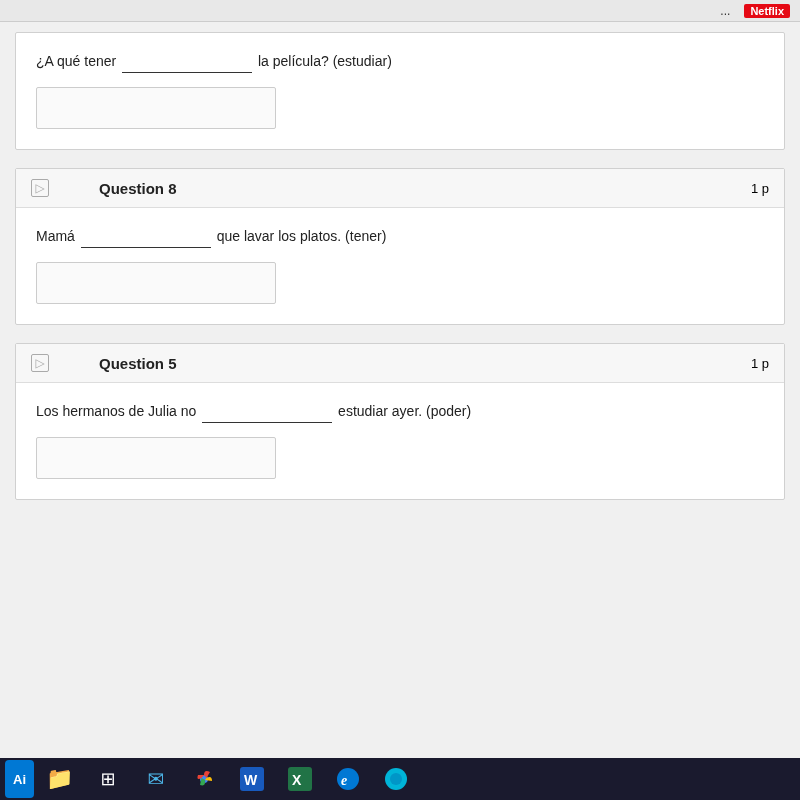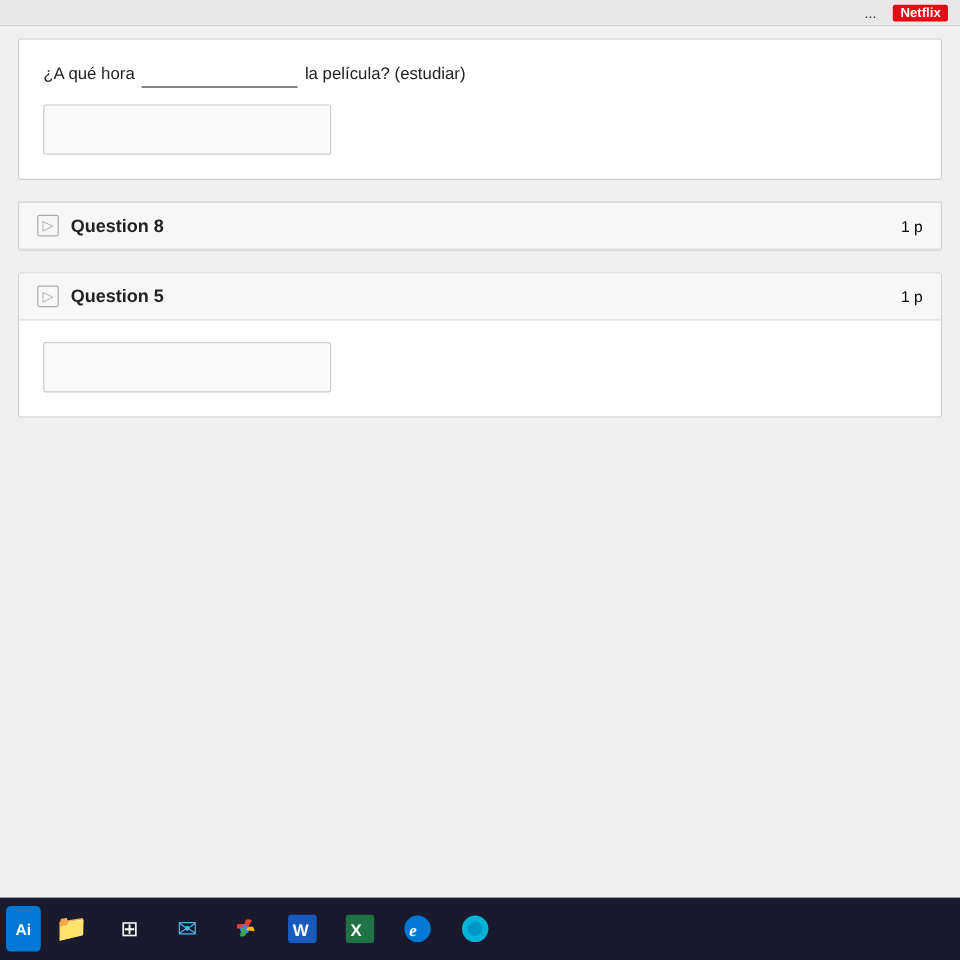--- a/index.html
+++ b/index.html
@@ -81,20 +81,21 @@
       display: flex;
       align-items: center;
       justify-content: center;
       flex-shrink: 0;
     }
 
     .question-title {
       font-size: 15px;
       font-weight: bold;
       color: #222;
+      margin-left: 40px;
     }
 
     .question-points {
       font-size: 13px;
       color: #000000;
     }
 
     .question-body {
       padding: 18px 20px 20px 20px;
     }
@@ -125,21 +126,21 @@
 
     .partial-card .question-text {
       font-size: 14px;
       color: #222;
       margin-bottom: 14px;
       line-height: 1.5;
     }
 
     
     .taskbar {
-      height: 52px;
+      height: 42px;
       background: #1a1a2e;
       display: flex;
       align-items: center;
       padding: 0 5px;
       gap: 4px;
     }
 
     .taskbar-start {
       background: #0078d4;
       border-radius: 4px;
@@ -176,50 +177,63 @@
 
 <div class="top-bar">
   <span class="top-bar-text">...</span>
   <span class="netflix-badge">Netflix</span>
 </div>
 
 <div class="main-content">
 
   <div class="partial-card">
     <div class="question-text">
-      <span>¿A qué hora</span>
+      <span>¿A qué tener</span>
       <span class="blank-underline">&nbsp;</span>
       <span>la película? (estudiar)</span>
     </div>
     <div class="answer-box"></div>
   </div>
 
   <div class="question-card">
     <div class="question-header">
       <div class="question-header-left">
         <div class="checkbox-icon">
           <span style="font-size:12px; color:#aaa;">▷</span>
         </div>
         <span class="question-title">Question 8</span>
       </div>
       <span class="question-points">1 p</span>
     </div>
+    <div class="question-body">
+      <div class="question-text">
+        <span>Mamá</span>
+        <span class="blank-underline">&nbsp;</span>
+        <span>que lavar los platos.  (tener)</span>
+      </div>
+      <div class="answer-box"></div>
+    </div>
   </div>
 
   <div class="question-card">
     <div class="question-header">
       <div class="question-header-left">
         <div class="checkbox-icon">
           <span style="font-size:12px; color:#aaa;">▷</span>
         </div>
         <span class="question-title">Question 5</span>
       </div>
       <span class="question-points">1 p</span>
     </div>
     <div class="question-body">
+      <div class="question-text">
+        <span>Los hermanos de Julia no</span>
+        <span class="blank-underline">&nbsp;</span>
+        <span>estudiar ayer.  (poder)</span>
+      </div>
       <div class="answer-box"></div>
     </div>
   </div>
 
 </div>
 
 <div class="taskbar">
   <div class="taskbar-start">
     <span>Ai</span>
   </div>

